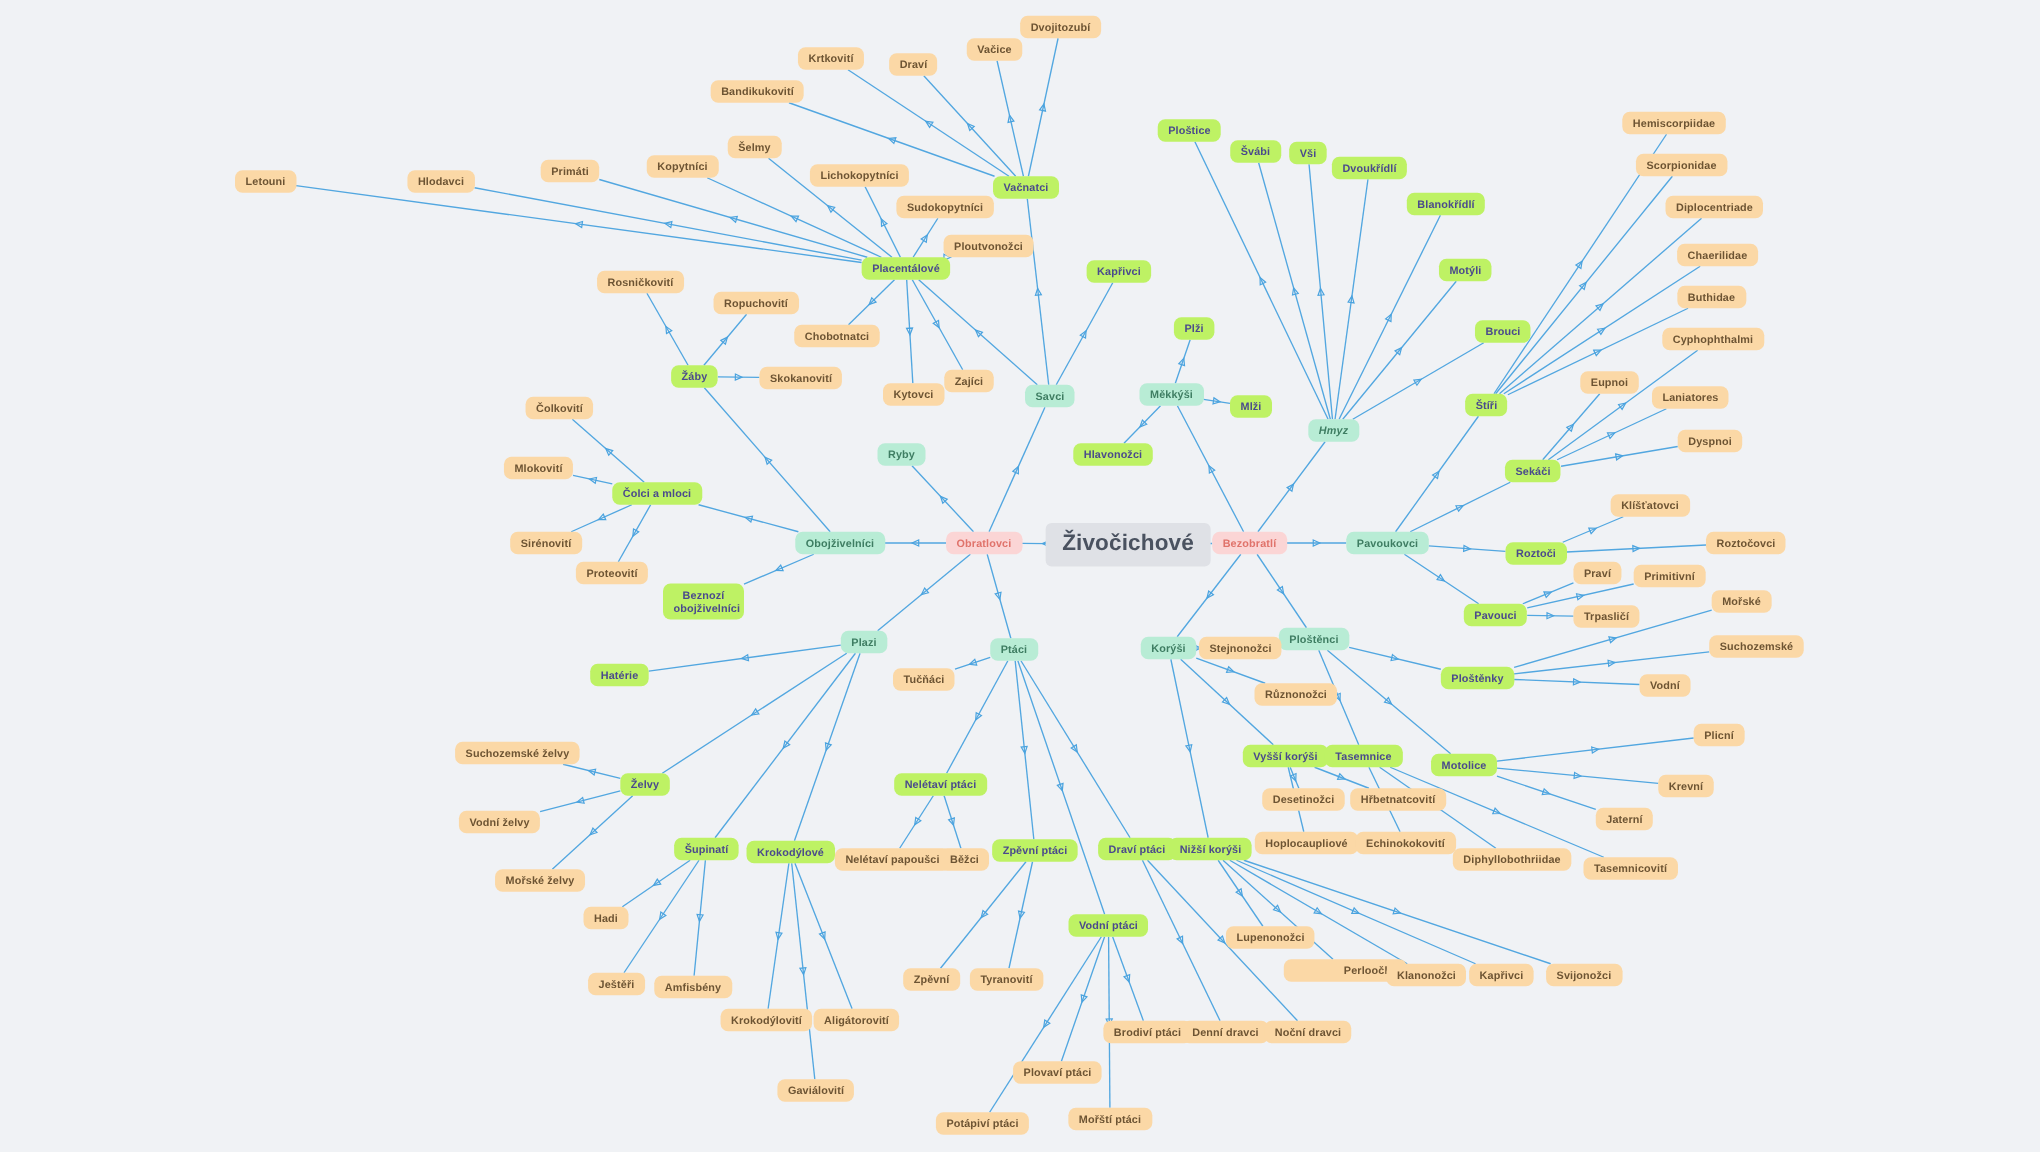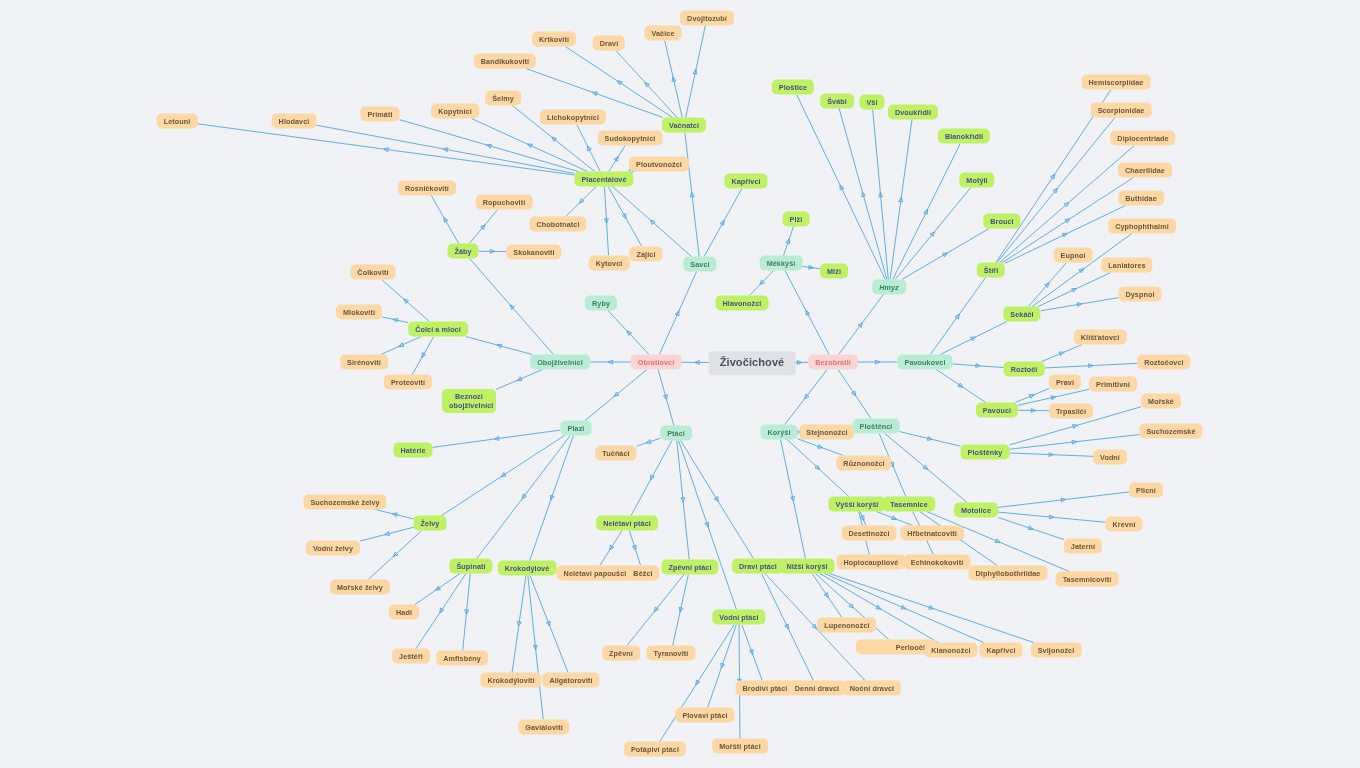--- a/index.html
+++ b/index.html
@@ -16,21 +16,21 @@
     white-space:nowrap;
     border-radius:5px;
     padding:3px 7px;
     font-size:7.2px;
     font-weight:bold;
     letter-spacing:.1px;
     line-height:1.25;
     text-align:center;
     box-sizing:border-box;
   }
-  .n-root{background:#dfe1e6;color:#4a5260;font-size:11px;padding:5px 11px;border-radius:4px;}
+  .n-root{background:#dfe1e6;color:#4a5260;font-size:15px;padding:5px 11px;border-radius:4px;}
   .n-red{background:#fbd5d5;color:#e0736b;}
   .n-green{background:#b8ecd5;color:#3e7d62;}
   .n-purple{background:#bef264;color:#4a4a8c;}
   .n-orange{background:#fbd8a6;color:#6d5433;}
   .n-2l{white-space:normal;width:54px;}
 </style>
 </head>
 <body>
 
 <div id="canvas">

